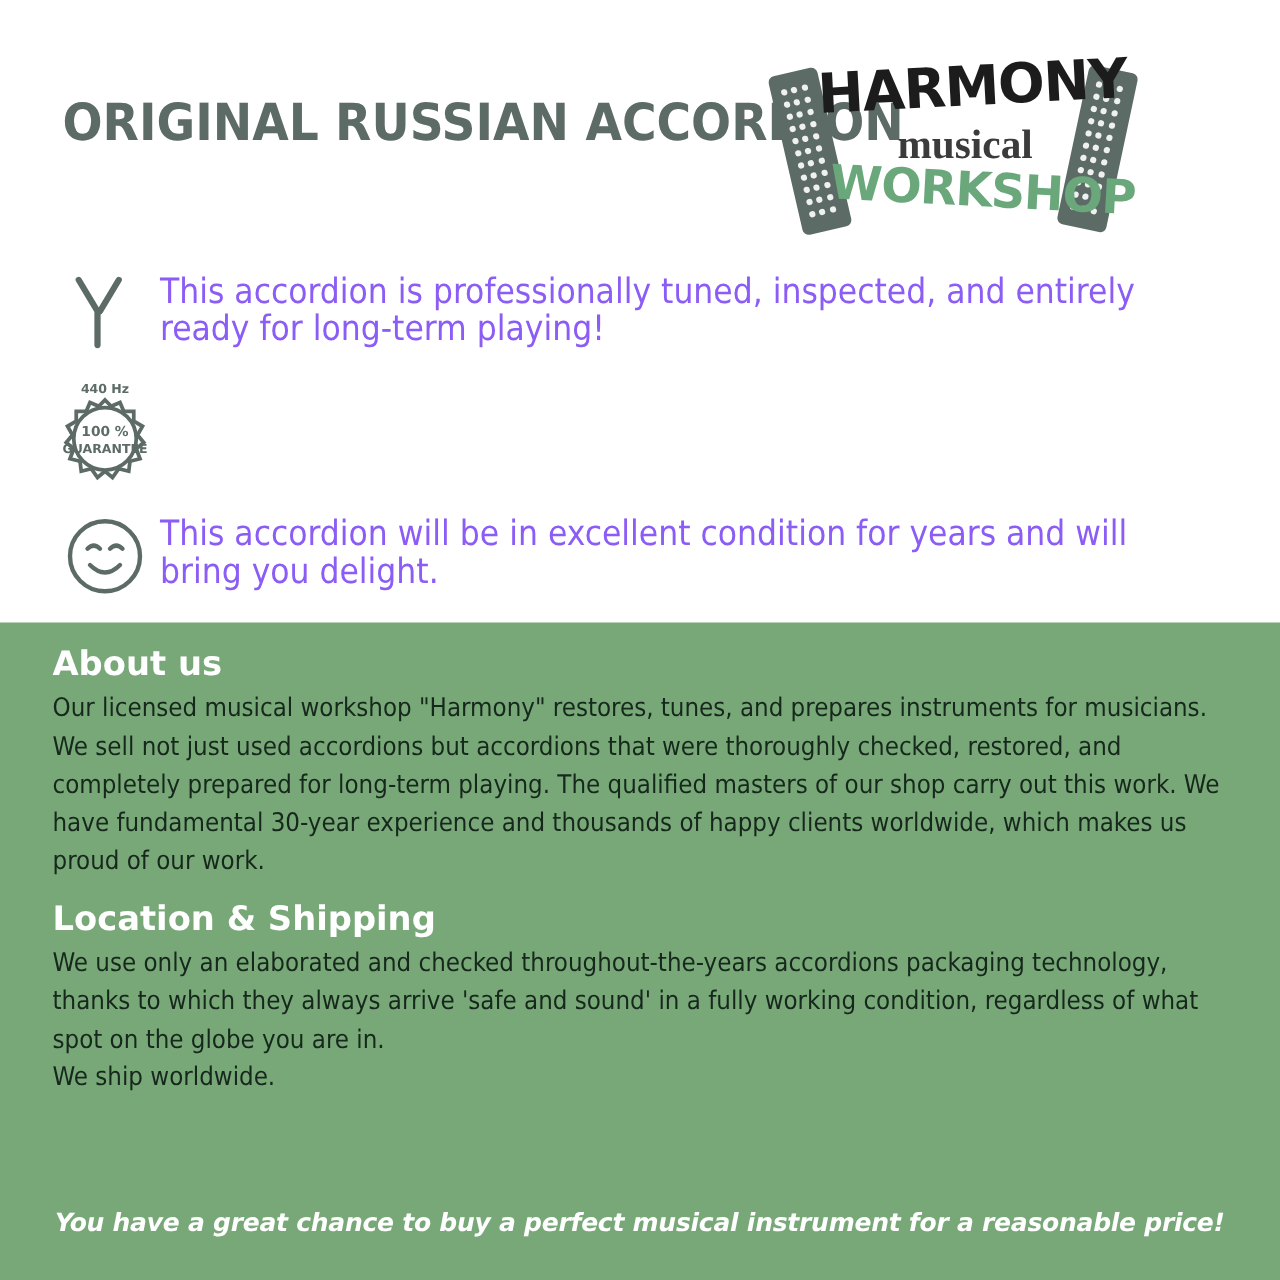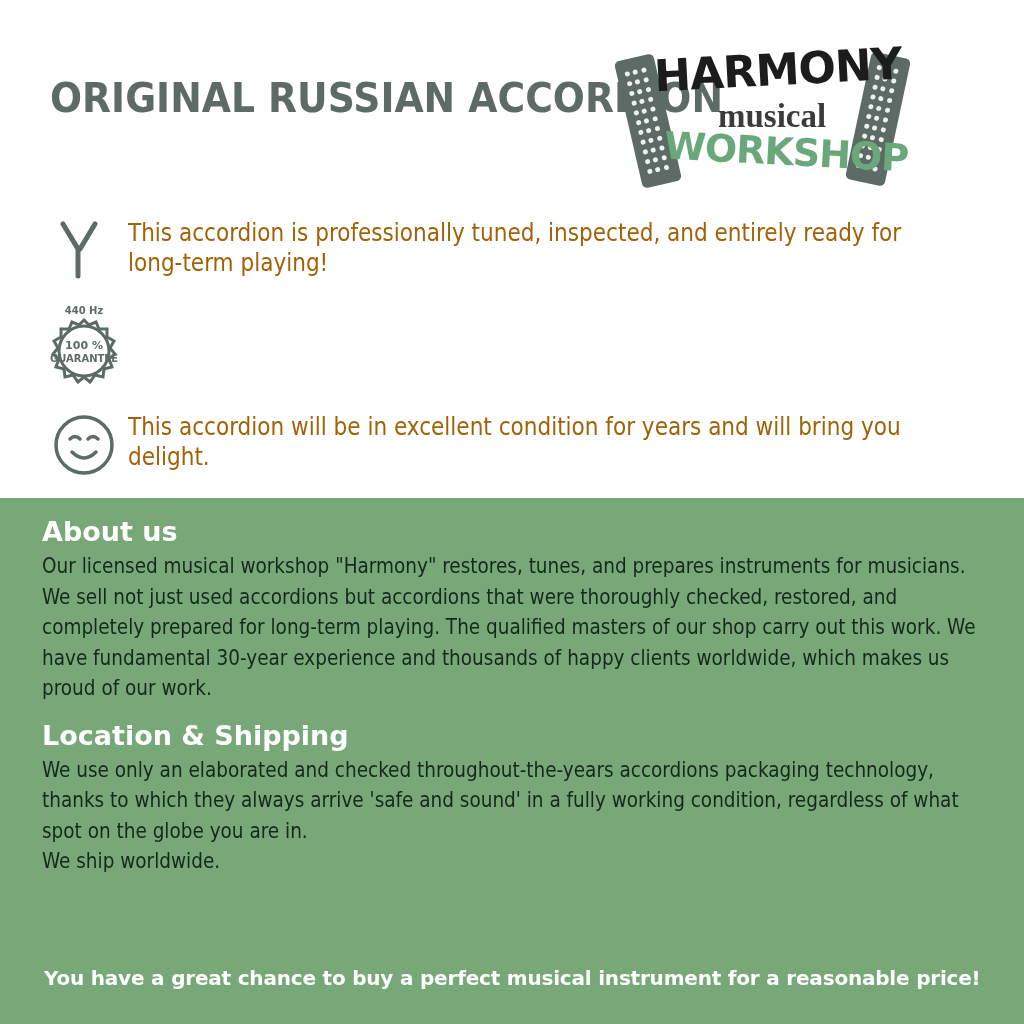--- a/index.html
+++ b/index.html
@@ -145,23 +145,23 @@
   }
   .feature .icon {
     width: 88px;
     flex: 0 0 88px;
     display: flex;
     justify-content: center;
     padding-top: 2px;
   }
   .feature .txt {
     font-family: "DejaVu Sans Condensed", "DejaVu Sans", sans-serif;
-    font-size: 24px;
+    font-size: 28px;
     line-height: 30px;
-    color: #a16207;
+    color: #8b5cf6;
     max-width: 880px;
   }
   #feature-1 { top: 218px; }
   #feature-2 { top: 315px; }
   #feature-3 { top: 412px; }
 
   .tuning-label {
     font-family: "DejaVu Sans", sans-serif;
     font-size: 10px;
     font-weight: bold;
@@ -204,20 +204,21 @@
   }
   .closing {
     position: absolute;
     left: 44px;
     bottom: 34px;
     font-family: "DejaVu Sans", sans-serif;
     font-weight: bold;
     font-size: 20px;
     color: #ffffff;
     letter-spacing: -0.2px;
+    font-style: italic;
   }
 </style>
 </head>
 <body>
 
 <div class="page">
 
   <div class="corner-rays">
     
     

